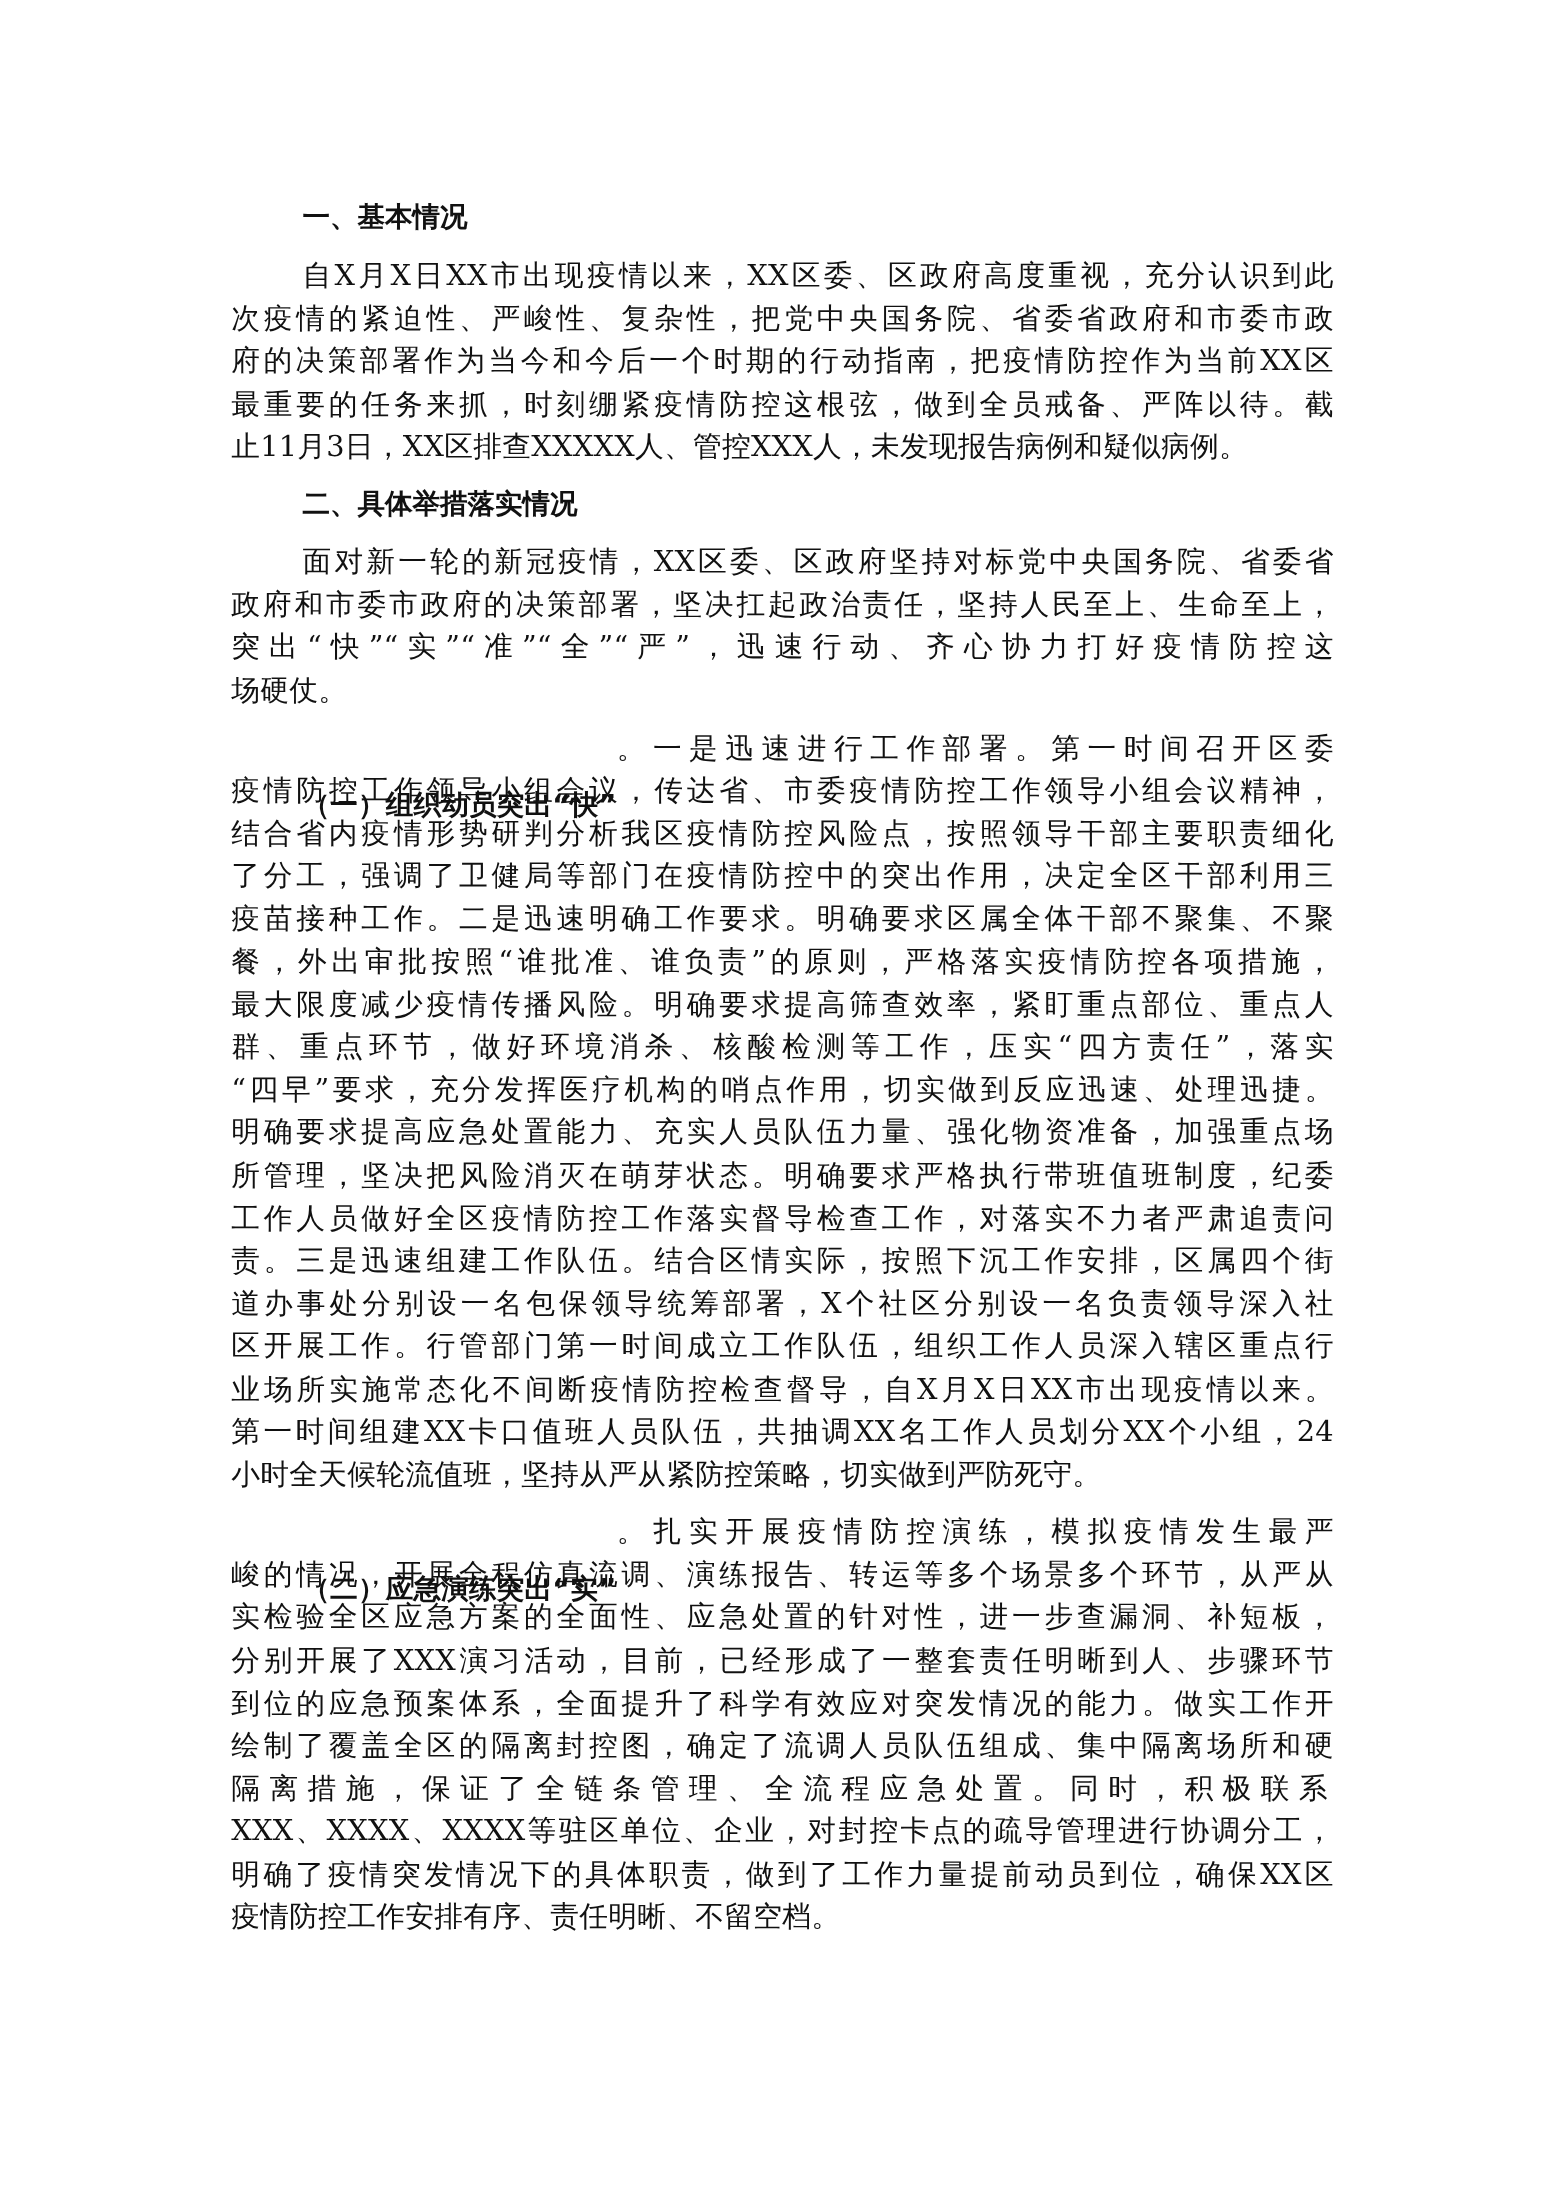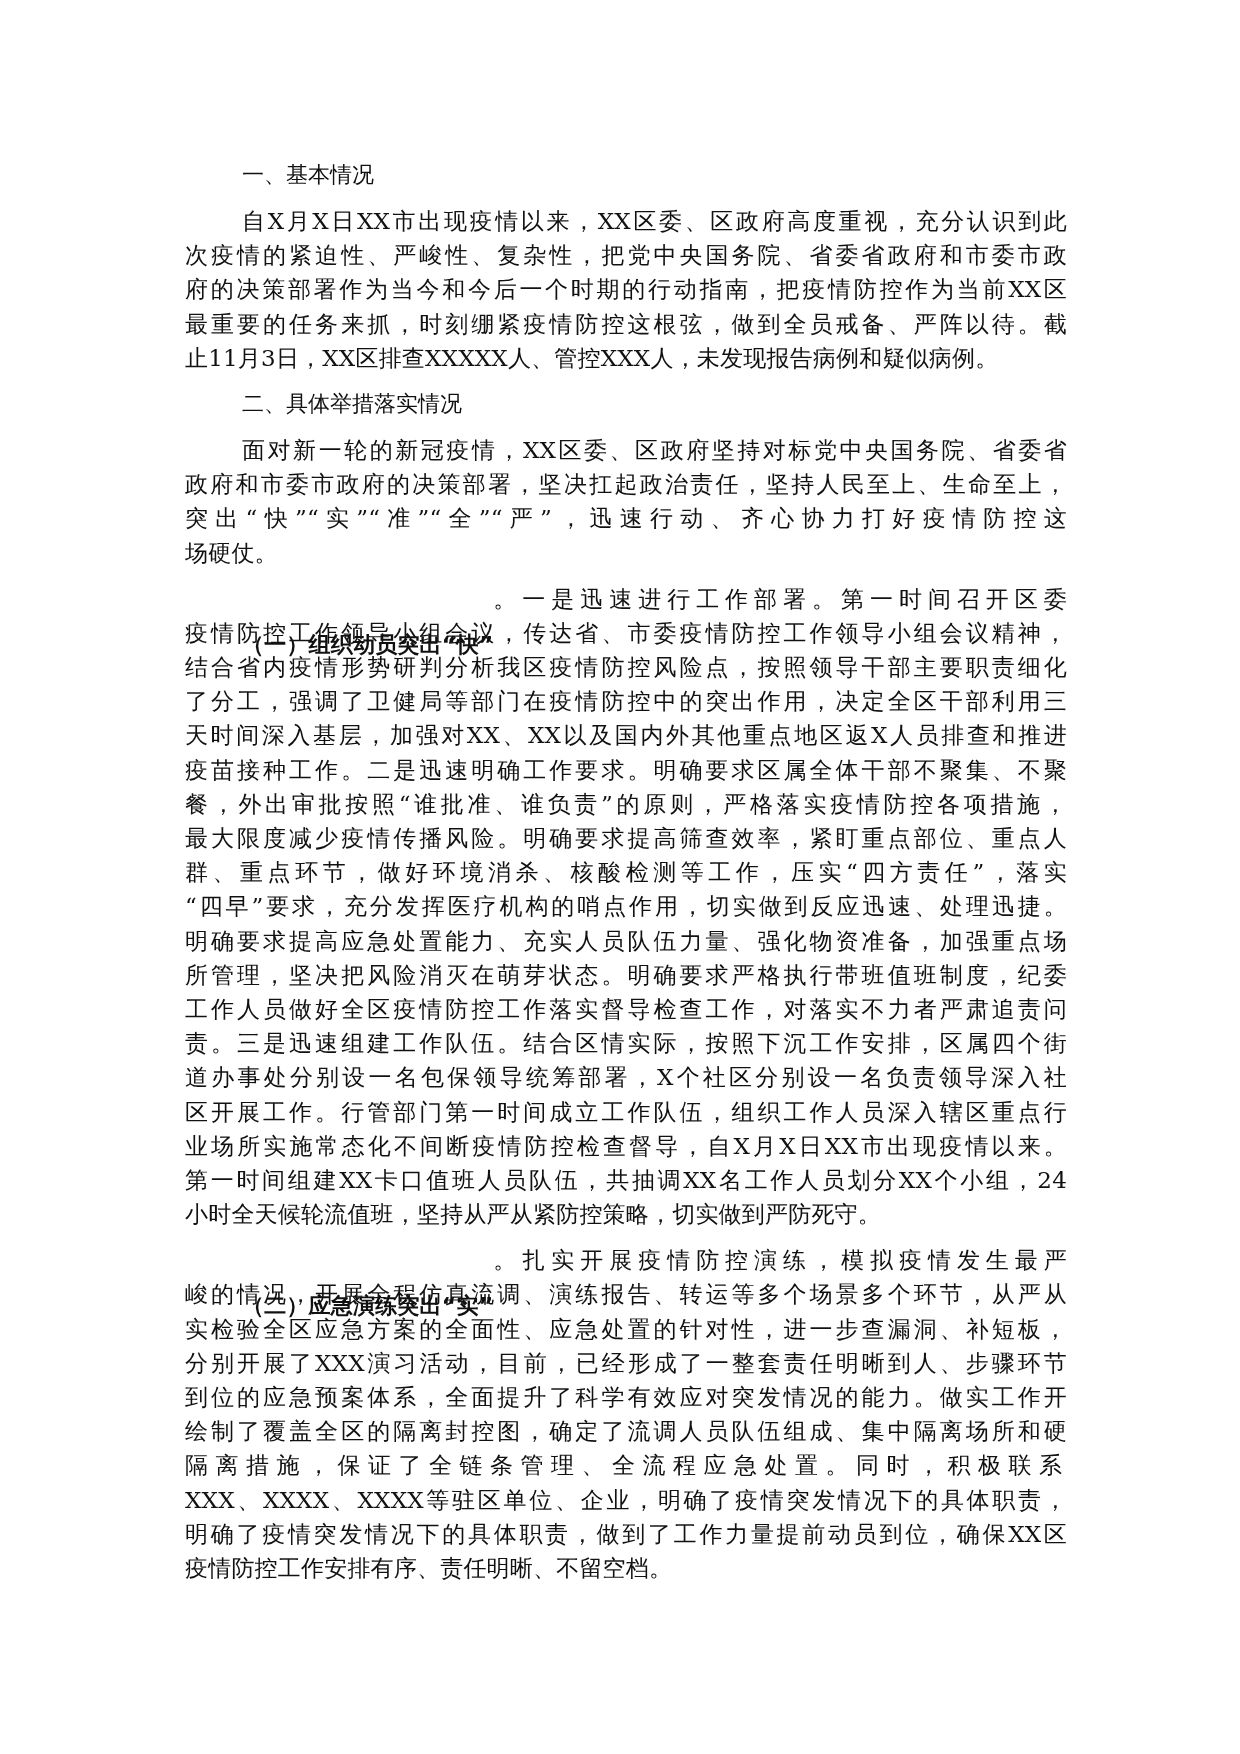--- a/index.html
+++ b/index.html
@@ -13,21 +13,21 @@
     color: #111;
   }
   .line {
     height: 34.2px; line-height: 34.2px; font-size: 23px;
     white-space: nowrap; letter-spacing: 0.2px;
   }
   .justify { text-align: justify; text-align-last: justify; }
   .indent { padding-left: 57px; }
   .heading {
     font-family: "DejaVu Sans", "Liberation Sans", sans-serif;
-    font-weight: normal; font-size: 22px; height: 34px; line-height: 34px;
+    font-weight: bold; font-size: 22px; height: 34px; line-height: 34px;
     padding-left: 57px; white-space: nowrap;
   }
   .bold { font-family: "DejaVu Sans", "Liberation Sans", sans-serif; font-weight: bold; font-size: 22px; margin-top: 46px; }
   .gap { height: 12px; }
 </style>
 </head>
 <body>
 
 <div class="page">
   <div class="content">
@@ -54,21 +54,20 @@
     <div class="gap"></div>
 
     <div>
       <div class="line indent" style="display:flex;">
         <span class="bold">（一）组织动员突出“快”</span>
         <span style="flex:1;text-align:justify;text-align-last:justify;">。一是迅速进行工作部署。第一时间召开区委</span>
       </div>
       <div class="line justify">疫情防控工作领导小组会议，传达省、市委疫情防控工作领导小组会议精神，</div>
       <div class="line justify">结合省内疫情形势研判分析我区疫情防控风险点，按照领导干部主要职责细化</div>
       <div class="line justify">了分工，强调了卫健局等部门在疫情防控中的突出作用，决定全区干部利用三</div>
-      <div class="line justify">天时间深入基层，加强对XX、XX以及国内外其他重点地区返X人员排查和推进</div>
       <div class="line justify">疫苗接种工作。二是迅速明确工作要求。明确要求区属全体干部不聚集、不聚</div>
       <div class="line justify">餐，外出审批按照“谁批准、谁负责”的原则，严格落实疫情防控各项措施，</div>
       <div class="line justify">最大限度减少疫情传播风险。明确要求提高筛查效率，紧盯重点部位、重点人</div>
       <div class="line justify">群、重点环节，做好环境消杀、核酸检测等工作，压实“四方责任”，落实</div>
       <div class="line justify">“四早”要求，充分发挥医疗机构的哨点作用，切实做到反应迅速、处理迅捷。</div>
       <div class="line justify">明确要求提高应急处置能力、充实人员队伍力量、强化物资准备，加强重点场</div>
       <div class="line justify">所管理，坚决把风险消灭在萌芽状态。明确要求严格执行带班值班制度，纪委</div>
       <div class="line justify">工作人员做好全区疫情防控工作落实督导检查工作，对落实不力者严肃追责问</div>
       <div class="line justify">责。三是迅速组建工作队伍。结合区情实际，按照下沉工作安排，区属四个街</div>
       <div class="line justify">道办事处分别设一名包保领导统筹部署，X个社区分别设一名负责领导深入社</div>
@@ -83,19 +82,19 @@
       <div class="line indent" style="display:flex;">
         <span class="bold">（二）应急演练突出“实”</span>
         <span style="flex:1;text-align:justify;text-align-last:justify;">。扎实开展疫情防控演练，模拟疫情发生最严</span>
       </div>
       <div class="line justify">峻的情况，开展全程仿真流调、演练报告、转运等多个场景多个环节，从严从</div>
       <div class="line justify">实检验全区应急方案的全面性、应急处置的针对性，进一步查漏洞、补短板，</div>
       <div class="line justify">分别开展了XXX演习活动，目前，已经形成了一整套责任明晰到人、步骤环节</div>
       <div class="line justify">到位的应急预案体系，全面提升了科学有效应对突发情况的能力。做实工作开</div>
       <div class="line justify">绘制了覆盖全区的隔离封控图，确定了流调人员队伍组成、集中隔离场所和硬</div>
       <div class="line justify" style="letter-spacing:5px;">隔离措施，保证了全链条管理、全流程应急处置。同时，积极联系</div>
-      <div class="line justify">XXX、XXXX、XXXX等驻区单位、企业，明确了疫情突发情况下的具体职责，</div>
+      <div class="line justify">XXX、XXXX、XXXX等驻区单位、企业，对封控卡点的疏导管理进行协调分工，</div>
       <div class="line justify">明确了疫情突发情况下的具体职责，做到了工作力量提前动员到位，确保XX区</div>
       <div class="line">疫情防控工作安排有序、责任明晰、不留空档。</div>
     </div>
 
   </div>
 </div>
 
 </body></html>

